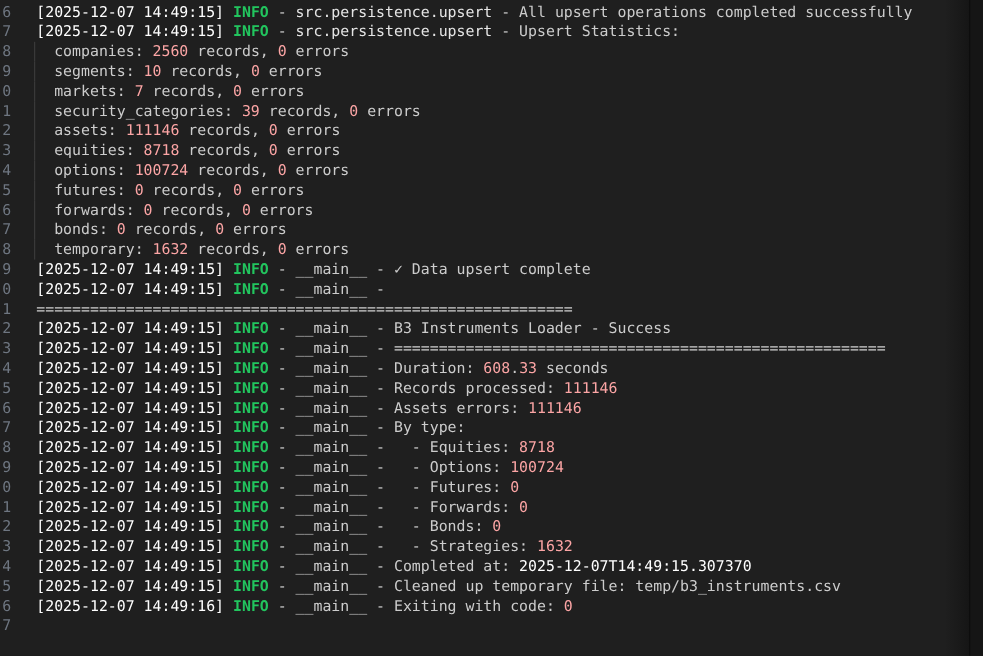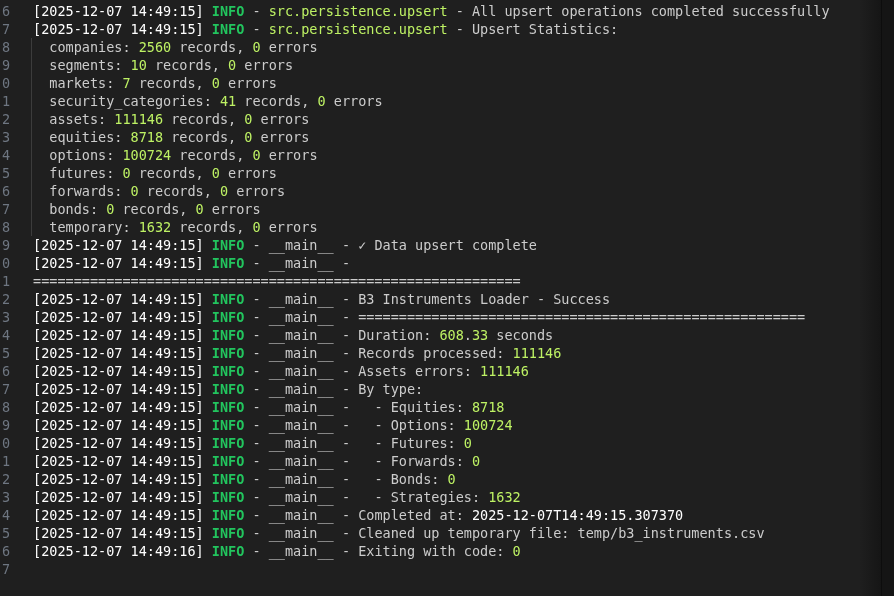--- a/index.html
+++ b/index.html
@@ -13,22 +13,22 @@
     cursor:text;
   }
   .row{display:flex;height:18px;line-height:18px;white-space:pre;position:relative;}
   .gutter{
     flex:none;width:33px;box-sizing:border-box;padding-left:2px;
     color:#6e7681;user-select:none;
   }
   .seg{flex:none;}
   .ts{color:#ffffff;}
   .lv{color:#22c55e;font-weight:bold;}
-  .md{color:#bef264;}
-  .nm{color:#bef264;}
+  .md{color:#e5e5e5;}
+  .nm{color:#fca5a5;}
   .tx{color:#cccccc;}
   .guide{position:absolute;left:31px;top:0;height:18px;width:1px;background:#3c3c3c;}
   .scroll-shadow{
     position:absolute;top:0;right:13px;width:22px;height:100%;
     background:linear-gradient(to right, rgba(20,20,20,0), rgba(10,10,10,0.45));
     pointer-events:none;
   }
   .scroll-strip{
     position:absolute;top:0;right:0;width:13px;height:100%;
     background:#151515;border-left:1px solid #0d0d0d;box-sizing:border-box;
@@ -37,21 +37,21 @@
 </head>
 <body>
 
 <div class="editor">
   <div id="log-lines">
       <div class="row"><span class="gutter">6</span><span class="seg ts">[2025-12-07 14:49:15]</span><span class="seg tx"> </span><span class="seg lv">INFO</span><span class="seg tx"> - </span><span class="seg md">src.persistence.upsert</span><span class="seg tx"> - All upsert operations completed successfully</span></div>
       <div class="row"><span class="gutter">7</span><span class="seg ts">[2025-12-07 14:49:15]</span><span class="seg tx"> </span><span class="seg lv">INFO</span><span class="seg tx"> - </span><span class="seg md">src.persistence.upsert</span><span class="seg tx"> - Upsert Statistics:</span></div>
       <div class="row"><span class="gutter">8</span><span class="guide"></span><span class="seg tx">  companies: </span><span class="seg nm">2560</span><span class="seg tx"> records, </span><span class="seg nm">0</span><span class="seg tx"> errors</span></div>
       <div class="row"><span class="gutter">9</span><span class="guide"></span><span class="seg tx">  segments: </span><span class="seg nm">10</span><span class="seg tx"> records, </span><span class="seg nm">0</span><span class="seg tx"> errors</span></div>
       <div class="row"><span class="gutter">0</span><span class="guide"></span><span class="seg tx">  markets: </span><span class="seg nm">7</span><span class="seg tx"> records, </span><span class="seg nm">0</span><span class="seg tx"> errors</span></div>
-      <div class="row"><span class="gutter">1</span><span class="guide"></span><span class="seg tx">  security_categories: </span><span class="seg nm">41</span><span class="seg tx"> records, </span><span class="seg nm">0</span><span class="seg tx"> errors</span></div>
+      <div class="row"><span class="gutter">1</span><span class="guide"></span><span class="seg tx">  security_categories: </span><span class="seg nm">39</span><span class="seg tx"> records, </span><span class="seg nm">0</span><span class="seg tx"> errors</span></div>
       <div class="row"><span class="gutter">2</span><span class="guide"></span><span class="seg tx">  assets: </span><span class="seg nm">111146</span><span class="seg tx"> records, </span><span class="seg nm">0</span><span class="seg tx"> errors</span></div>
       <div class="row"><span class="gutter">3</span><span class="guide"></span><span class="seg tx">  equities: </span><span class="seg nm">8718</span><span class="seg tx"> records, </span><span class="seg nm">0</span><span class="seg tx"> errors</span></div>
       <div class="row"><span class="gutter">4</span><span class="guide"></span><span class="seg tx">  options: </span><span class="seg nm">100724</span><span class="seg tx"> records, </span><span class="seg nm">0</span><span class="seg tx"> errors</span></div>
       <div class="row"><span class="gutter">5</span><span class="guide"></span><span class="seg tx">  futures: </span><span class="seg nm">0</span><span class="seg tx"> records, </span><span class="seg nm">0</span><span class="seg tx"> errors</span></div>
       <div class="row"><span class="gutter">6</span><span class="guide"></span><span class="seg tx">  forwards: </span><span class="seg nm">0</span><span class="seg tx"> records, </span><span class="seg nm">0</span><span class="seg tx"> errors</span></div>
       <div class="row"><span class="gutter">7</span><span class="guide"></span><span class="seg tx">  bonds: </span><span class="seg nm">0</span><span class="seg tx"> records, </span><span class="seg nm">0</span><span class="seg tx"> errors</span></div>
       <div class="row"><span class="gutter">8</span><span class="guide"></span><span class="seg tx">  temporary: </span><span class="seg nm">1632</span><span class="seg tx"> records, </span><span class="seg nm">0</span><span class="seg tx"> errors</span></div>
       <div class="row"><span class="gutter">9</span><span class="seg ts">[2025-12-07 14:49:15]</span><span class="seg tx"> </span><span class="seg lv">INFO</span><span class="seg tx"> - __main__ - ✓ Data upsert complete</span></div>
       <div class="row"><span class="gutter">0</span><span class="seg ts">[2025-12-07 14:49:15]</span><span class="seg tx"> </span><span class="seg lv">INFO</span><span class="seg tx"> - __main__ - </span></div>
       <div class="row"><span class="gutter">1</span><span class="seg tx">============================================================</span></div>

